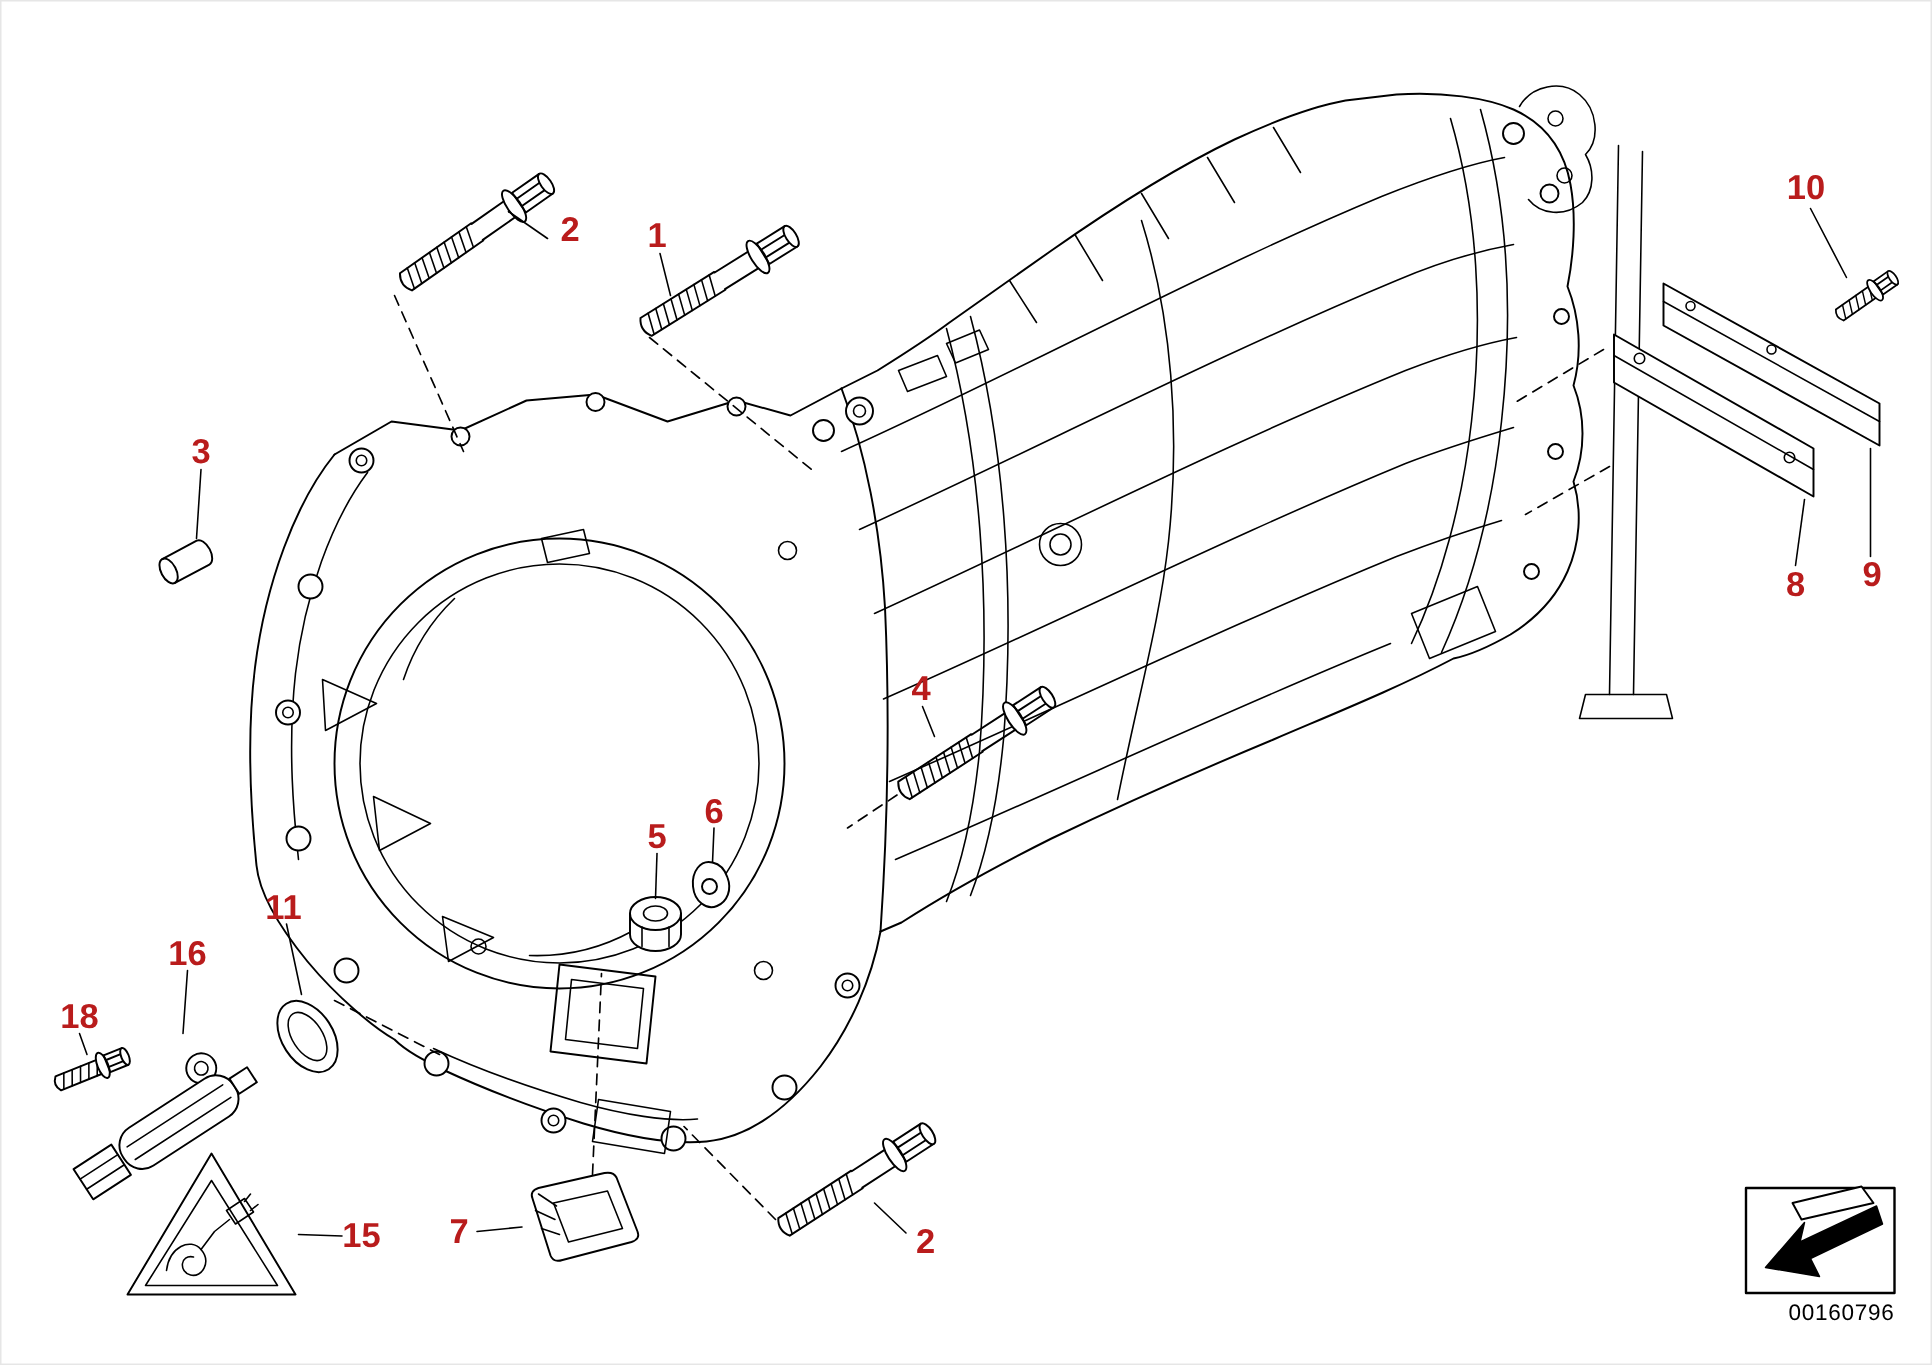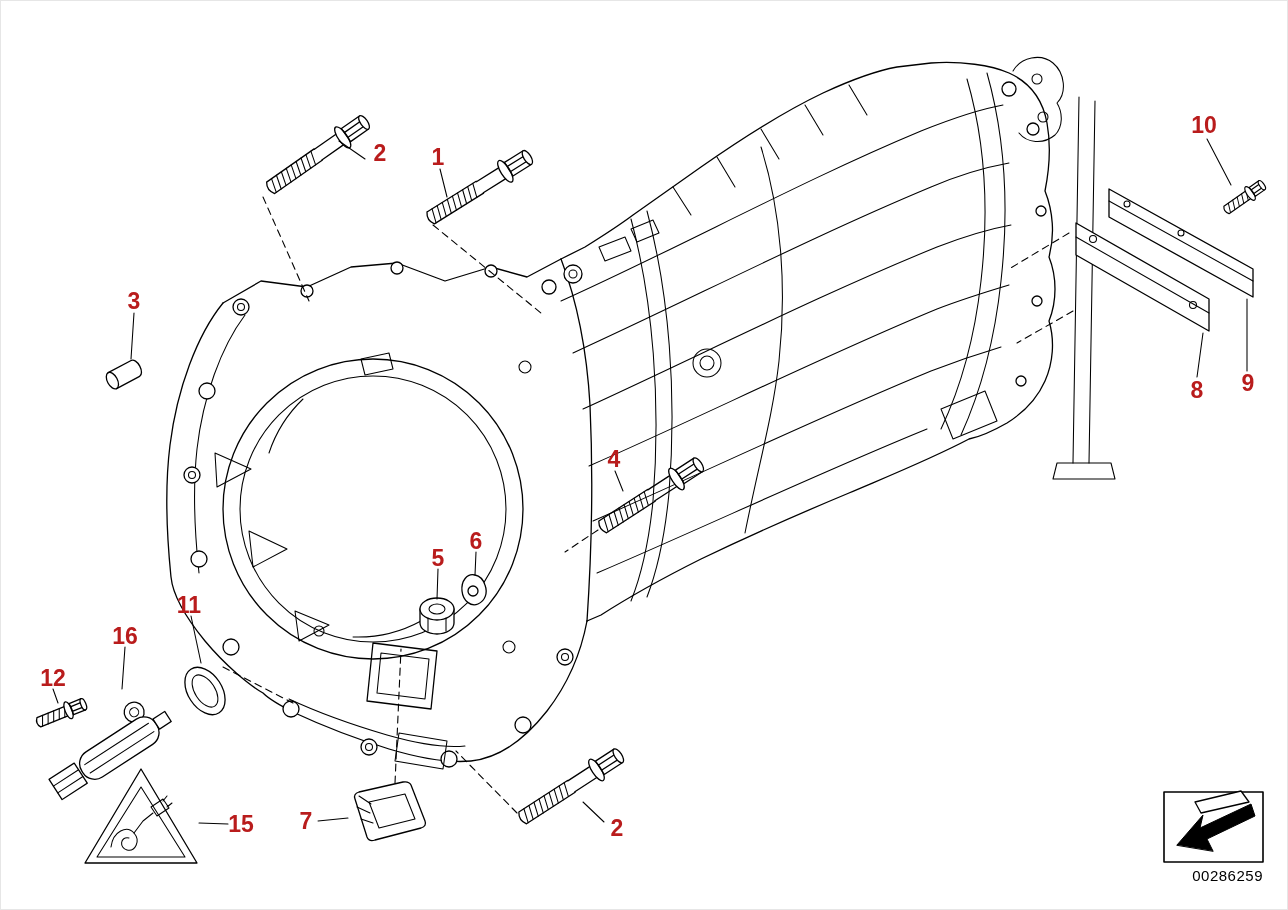--- a/index.html
+++ b/index.html
@@ -239,20 +239,20 @@
   <div class="plabel" style="left:437px;top:156px">1</div>
   <div class="plabel" style="left:1203px;top:124px">10</div>
   <div class="plabel" style="left:133px;top:300px">3</div>
   <div class="plabel" style="left:1196px;top:389px">8</div>
   <div class="plabel" style="left:1247px;top:382px">9</div>
   <div class="plabel" style="left:613px;top:458px">4</div>
   <div class="plabel" style="left:475px;top:540px">6</div>
   <div class="plabel" style="left:437px;top:557px">5</div>
   <div class="plabel" style="left:188px;top:604px">11</div>
   <div class="plabel" style="left:124px;top:635px">16</div>
-  <div class="plabel" style="left:52px;top:677px">12</div>
+  <div class="plabel" style="left:52px;top:677px">18</div>
   <div class="plabel" style="left:240px;top:823px">15</div>
   <div class="plabel" style="left:305px;top:820px">7</div>
   <div class="plabel" style="left:616px;top:827px">2</div>
 
-  <div class="imgnum">00286259</div>
+  <div class="imgnum">00160796</div>
 
 </div>
 
 </body></html>

